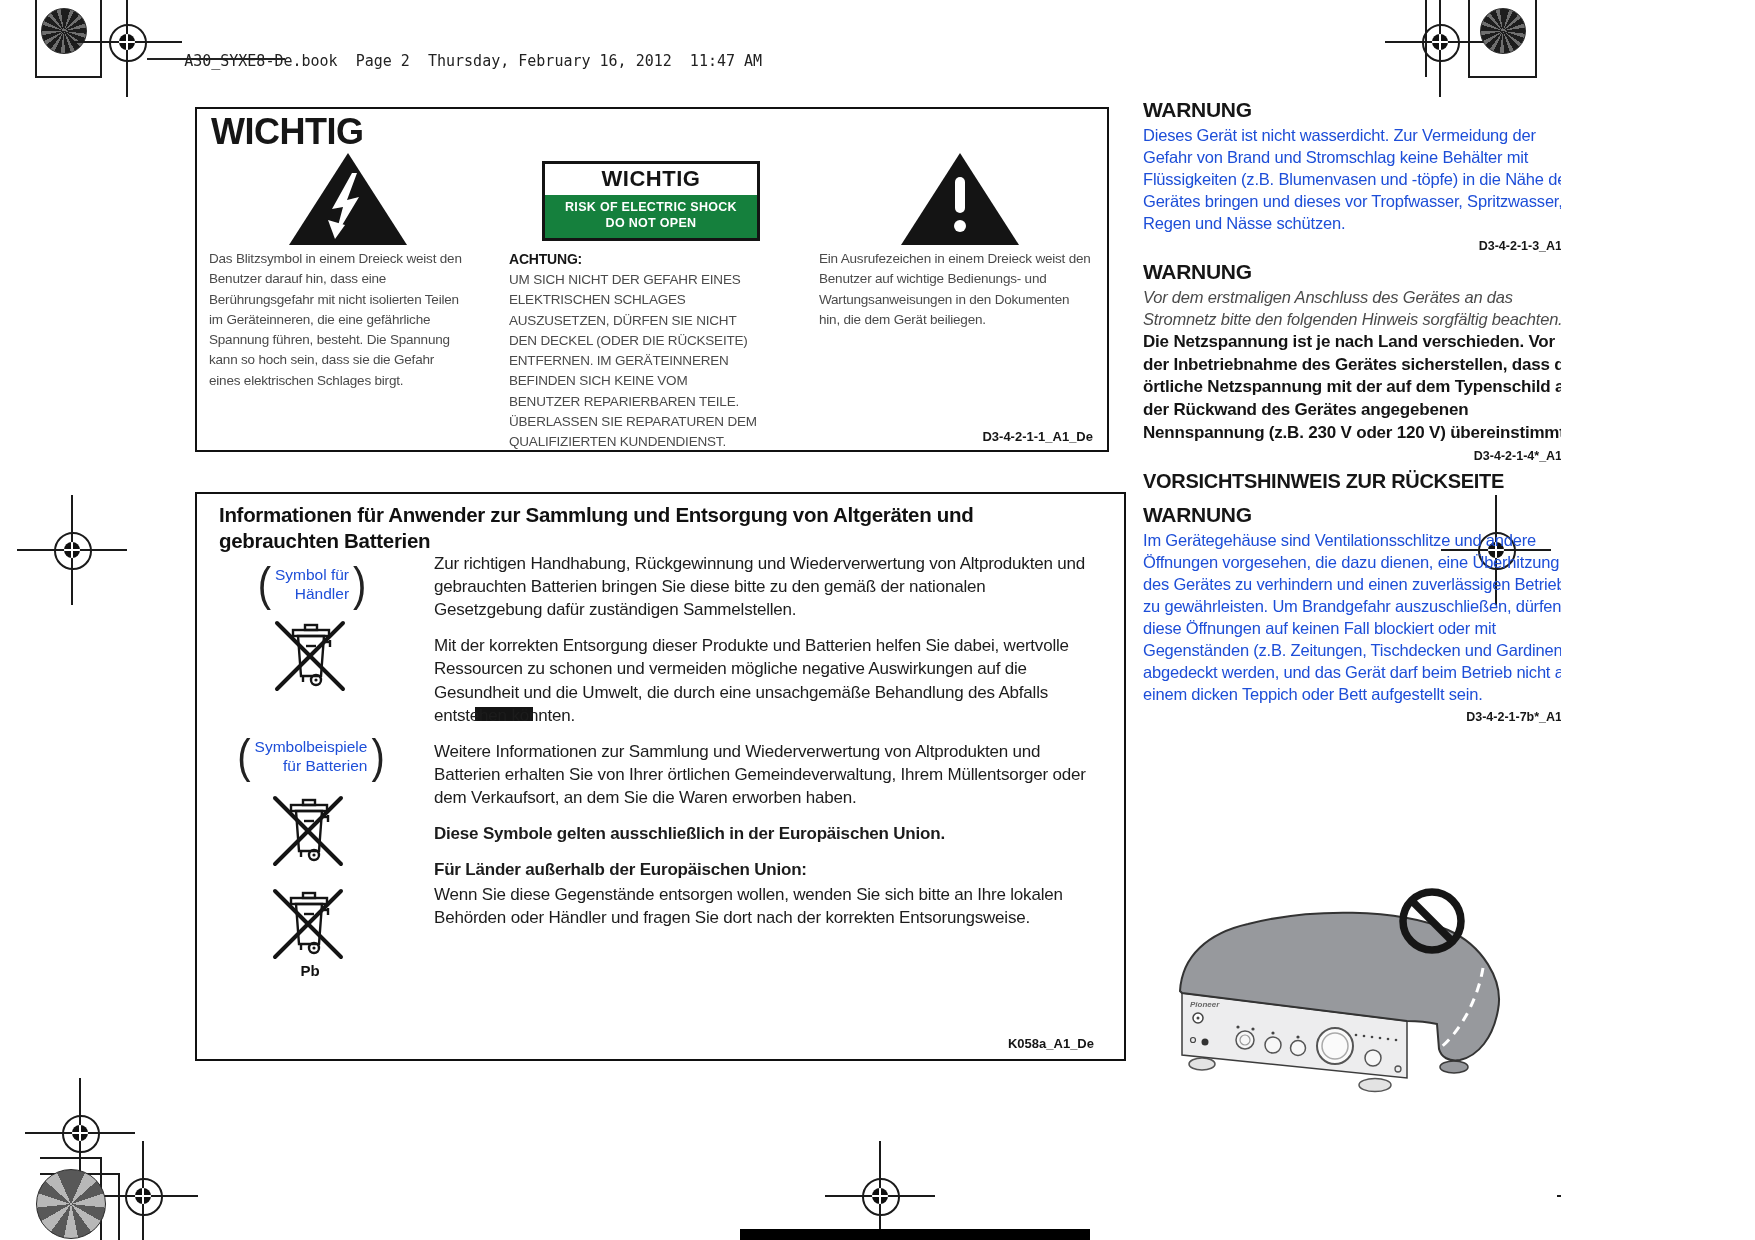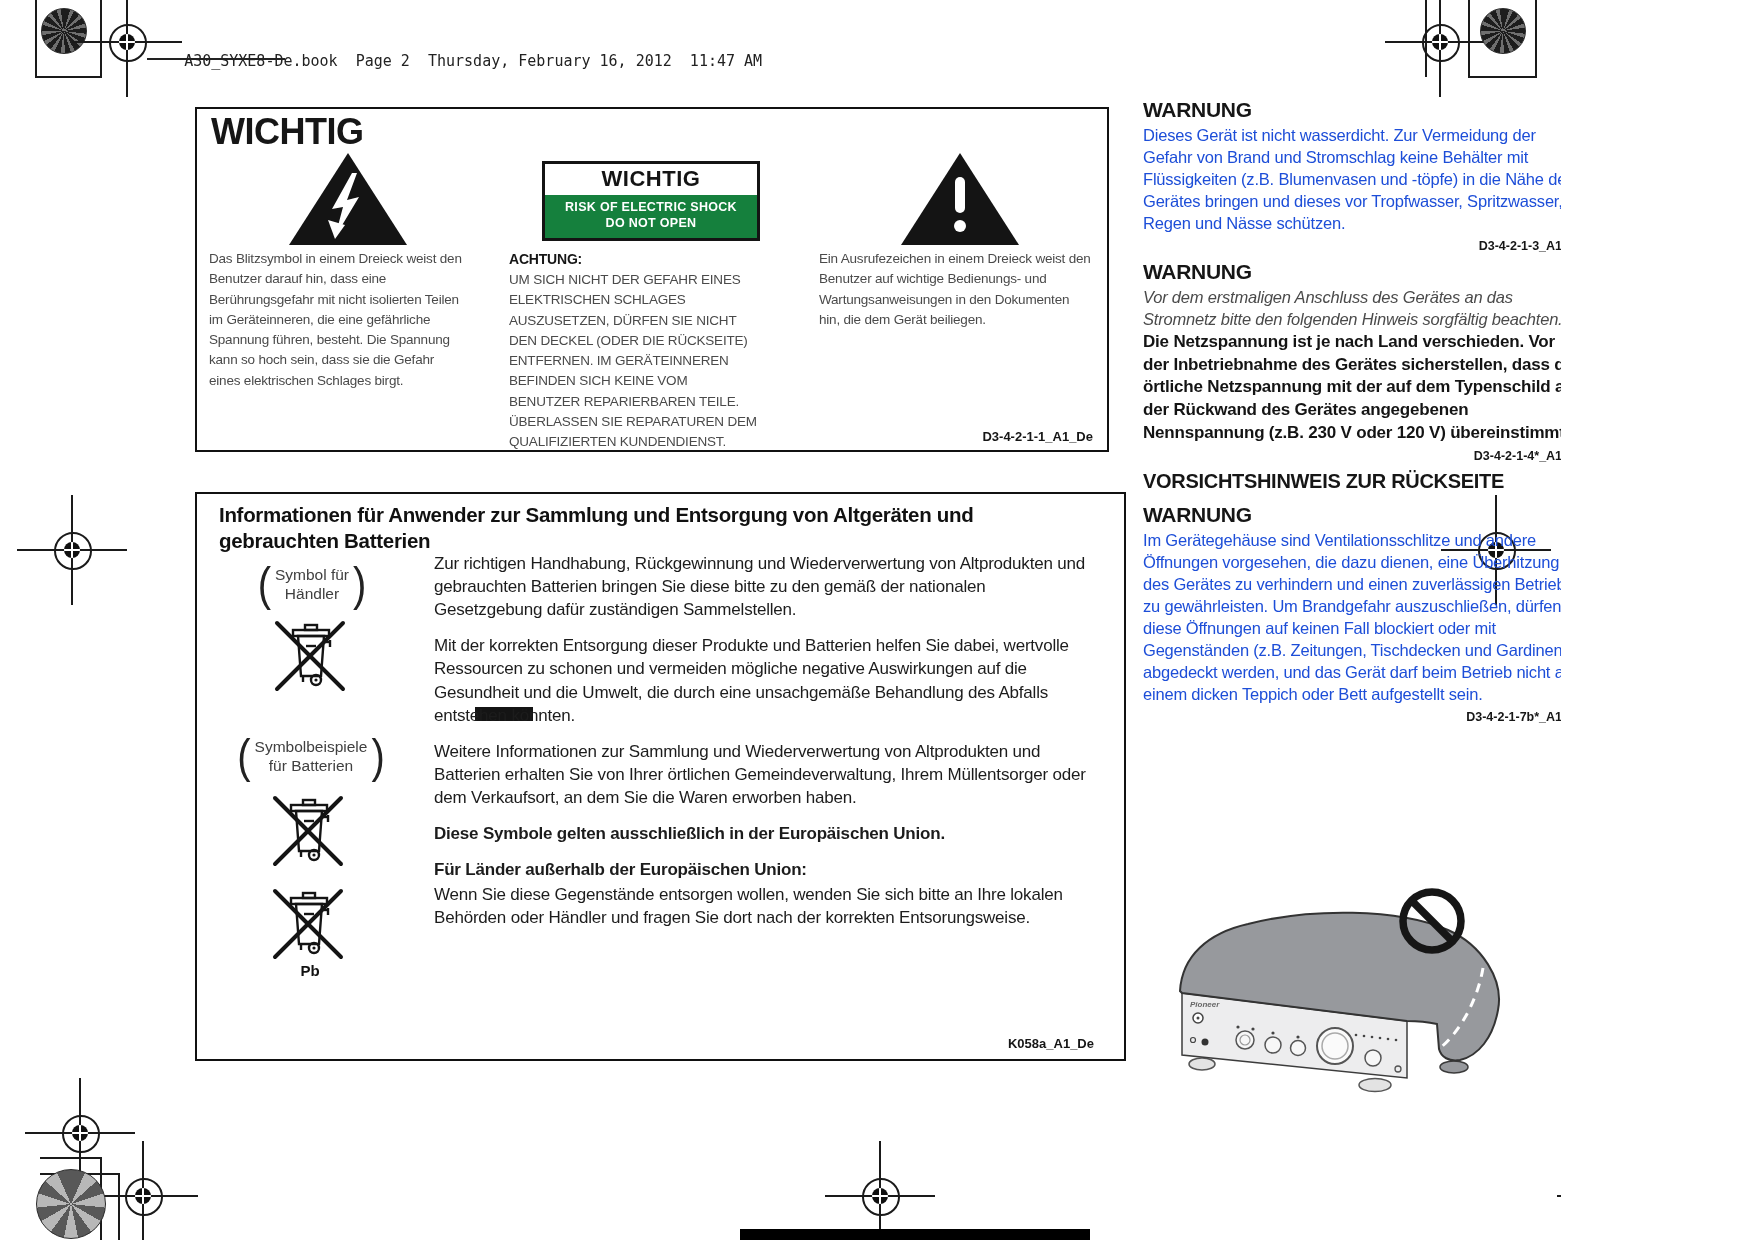--- a/index.html
+++ b/index.html
@@ -35,21 +35,21 @@
   .graytxt{color:#4a4a4a;}
   .achtung-h{margin:0;font-size:14px;font-weight:bold;color:#161616;}
   .code-label{position:absolute;font-size:13px;font-weight:bold;color:#161616;}
 
   
   .info-box{position:absolute;left:195px;top:492px;width:927px;height:565px;border:2px solid #111;background:#fff;}
   .info-title{position:absolute;left:22px;top:8px;width:760px;margin:0;font-size:20.5px;font-weight:bold;
       color:#111;line-height:1.25;letter-spacing:-0.3px;}
   .paren-group{position:absolute;display:flex;align-items:center;justify-content:center;gap:4px;}
   .paren{font-size:40px;font-weight:400;color:#222;line-height:1;transform:scaleY(1.15);}
-  .paren-label{font-size:15.5px;color:#404040;text-align:center;line-height:1.25;}
+  .paren-label{font-size:15.5px;color:#1d4ed8;text-align:right;line-height:1.25;}
   .weee{position:absolute;}
   .weee-bar{position:absolute;left:278px;top:213px;width:58px;height:14px;background:#141414;}
   .pb-label{position:absolute;left:73px;top:468px;width:80px;text-align:center;font-size:15px;font-weight:bold;color:#111;}
   .info-text{position:absolute;left:237px;top:58px;width:658px;font-size:17px;color:#1c1c1c;line-height:1.36;letter-spacing:-0.2px;}
   .info-text p{margin:0 0 13px;}
   .info-text .bold{font-weight:bold;}
 
   
   .right-col{position:absolute;left:1143px;top:98px;width:442px;}
   .right-col h2{margin:0 0 3px;font-size:21px;font-weight:bold;color:#161616;letter-spacing:-0.3px;}

